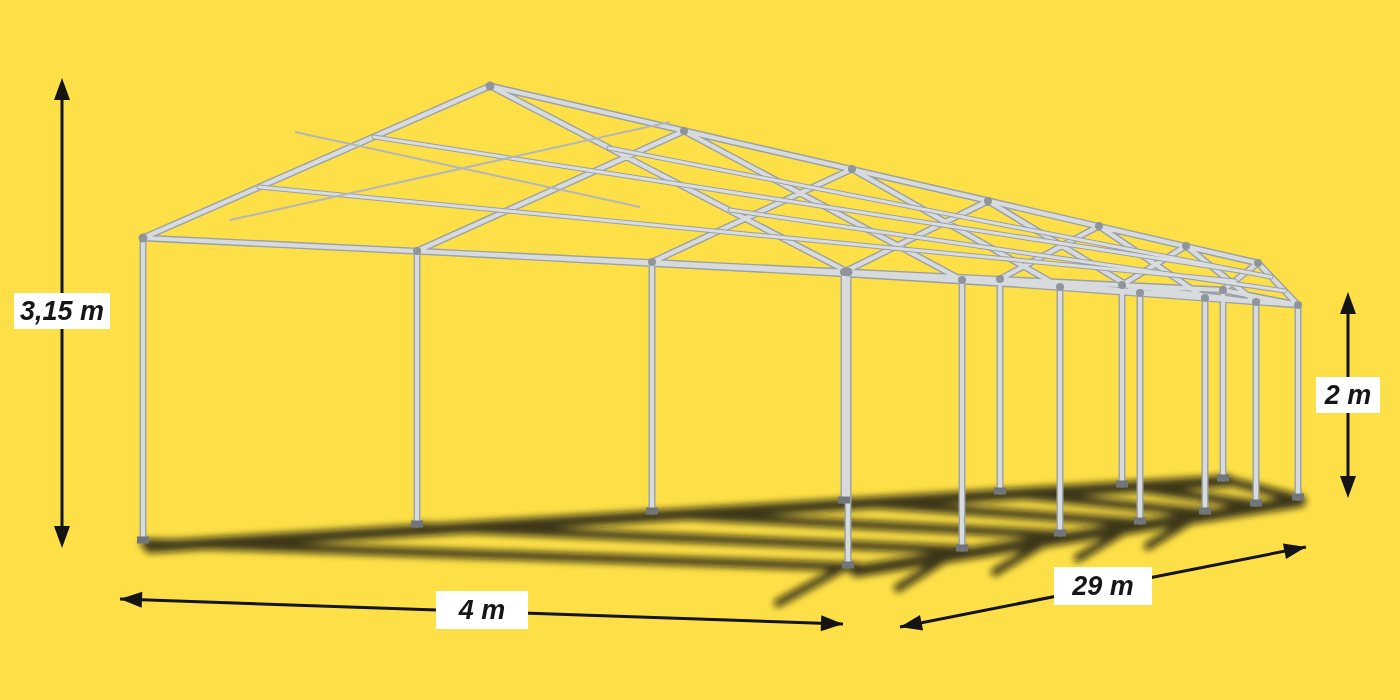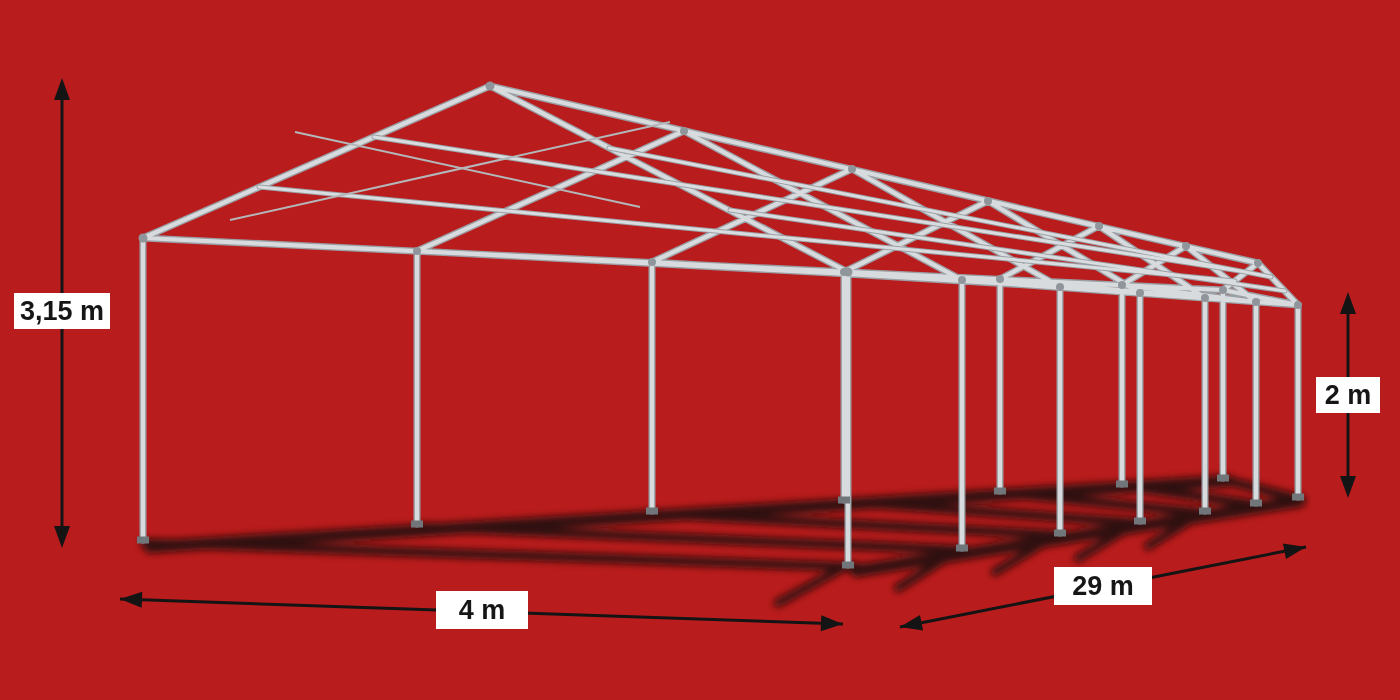--- a/index.html
+++ b/index.html
@@ -1,22 +1,23 @@
 <!DOCTYPE html>
 <html><head>
 <meta charset="utf-8">
 <style>
   html, body { margin: 0; padding: 0; background: #ffffff; }
   .stage {
     position: relative;
     width: 1400px;
     height: 700px;
-    background: #b91c1c;
+    background: #fde047;
     overflow: hidden;
     font-family: "Liberation Sans", sans-serif;
+    font-style: italic;
   }
   svg text.dim-label {
     font-family: "Liberation Sans", sans-serif;
     font-size: 27px;
     font-weight: bold;
     fill: #161616;
   }
   .tube-outline { stroke: #9aa0a5; stroke-width: 7; fill: none; stroke-linecap: round; }
   .tube-fill    { stroke: #d8dbde; stroke-width: 4.2; fill: none; stroke-linecap: round; }
   .purlin-outline { stroke: #9aa0a5; stroke-width: 5; fill: none; stroke-linecap: round; }

